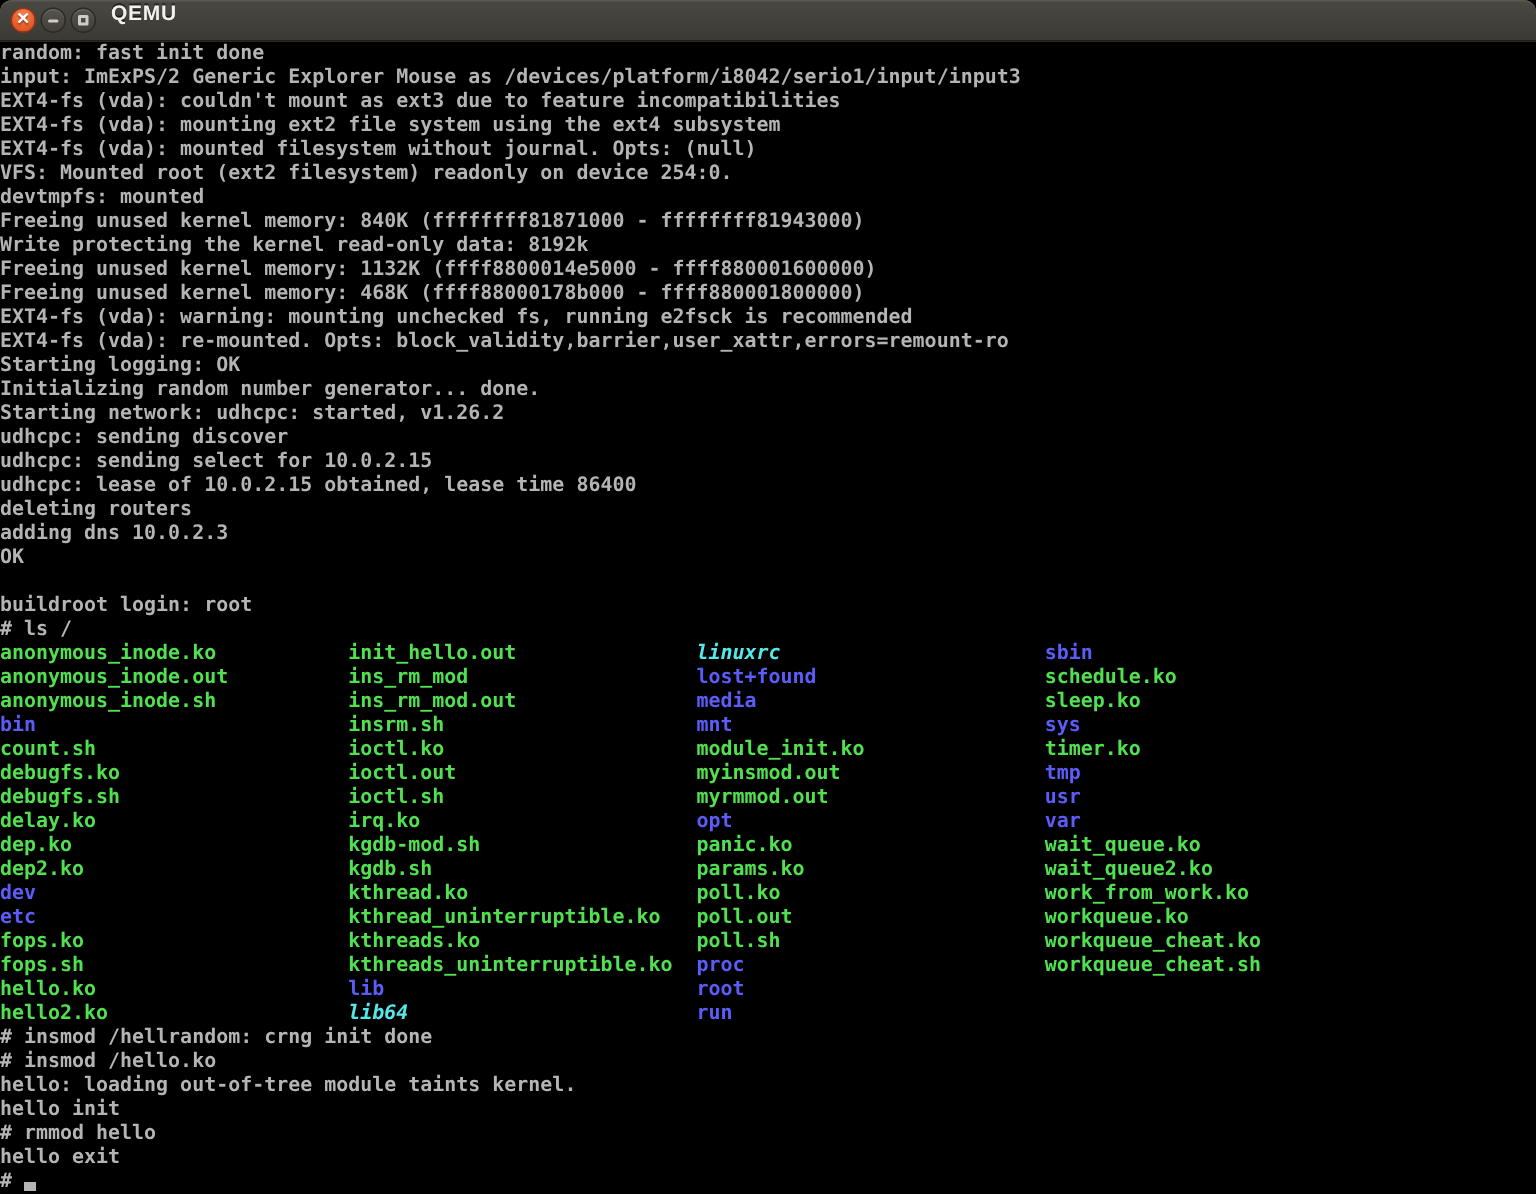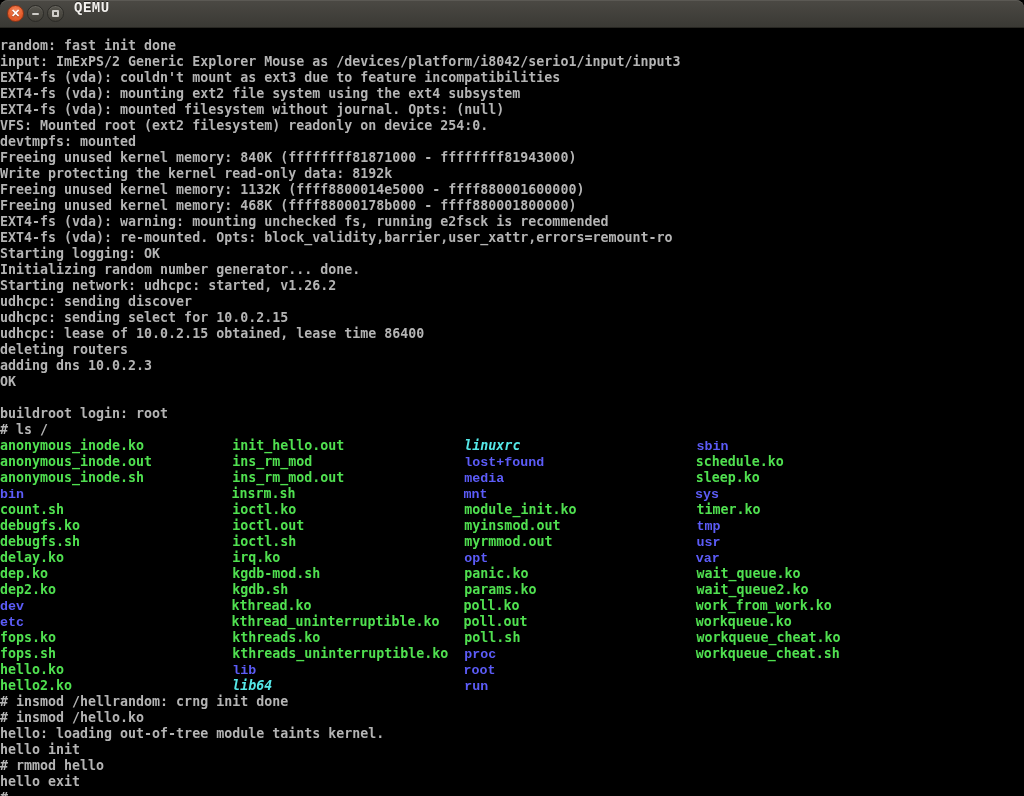--- a/index.html
+++ b/index.html
@@ -34,36 +34,35 @@
     box-shadow:inset 0 1px 0 rgba(255,255,255,.12);
   }
   .tb-btn.min{left:27px;}
   .tb-btn.max{left:47px;}
   .tb-btn.min .glyph{width:7px;height:2px;background:#cfcdc8;border-radius:1px;}
   .tb-btn.max .glyph{width:7px;height:7px;box-sizing:border-box;border:2px solid #cfcdc8;border-radius:1px;}
   .title-text{
     position:absolute;left:74px;top:0;height:16px;display:flex;align-items:center;
     color:#f3f1ee;font-size:14px;font-weight:bold;letter-spacing:.5px;
     text-shadow:0 -1px 0 rgba(0,0,0,.55);
-    font-family:Liberation Mono, monospace;
   }
 
   
   .console{
     position:relative;width:1024px;height:768px;background:var(--bg,#000);
     overflow:hidden;
     font-family:"DejaVu Sans Mono",monospace;
     font-size:13.3px;line-height:16px;font-weight:bold;
     white-space:pre;color:var(--fg,#b4b4b4);
-    padding-top:10px;box-sizing:border-box;
+    padding-top:0;box-sizing:border-box;
   }
   .cline{height:16px;}
   .fg{color:var(--fg,#b4b4b4);}
   .green{color:var(--green,#50e050);}
-  .blue{color:var(--blue,#5c5cf8);font-family:Liberation Mono, monospace;}
+  .blue{color:var(--blue,#5c5cf8);}
   .cyan{color:var(--cyan,#55e8e8);font-style:italic;}
   .cursor{
     display:inline-block;width:8px;height:6px;background:var(--fg,#b4b4b4);
     vertical-align:-3px;
   }
 </style>
 </head>
 <body>
 
 <div class="window">

